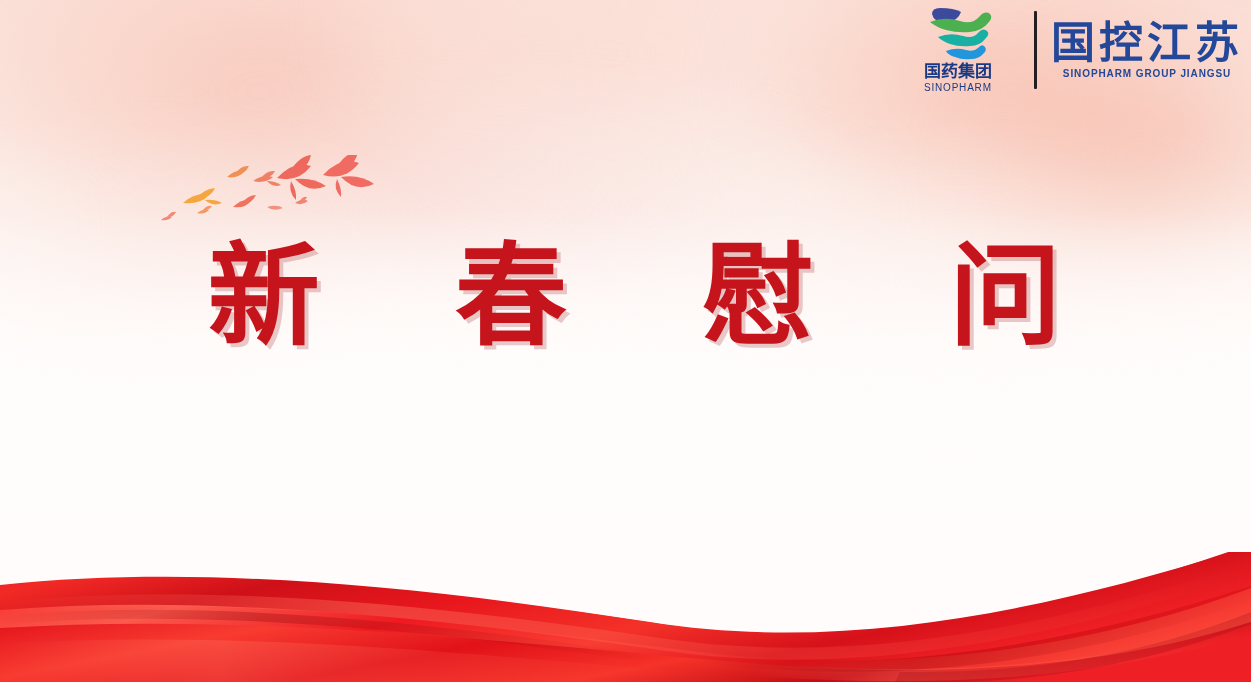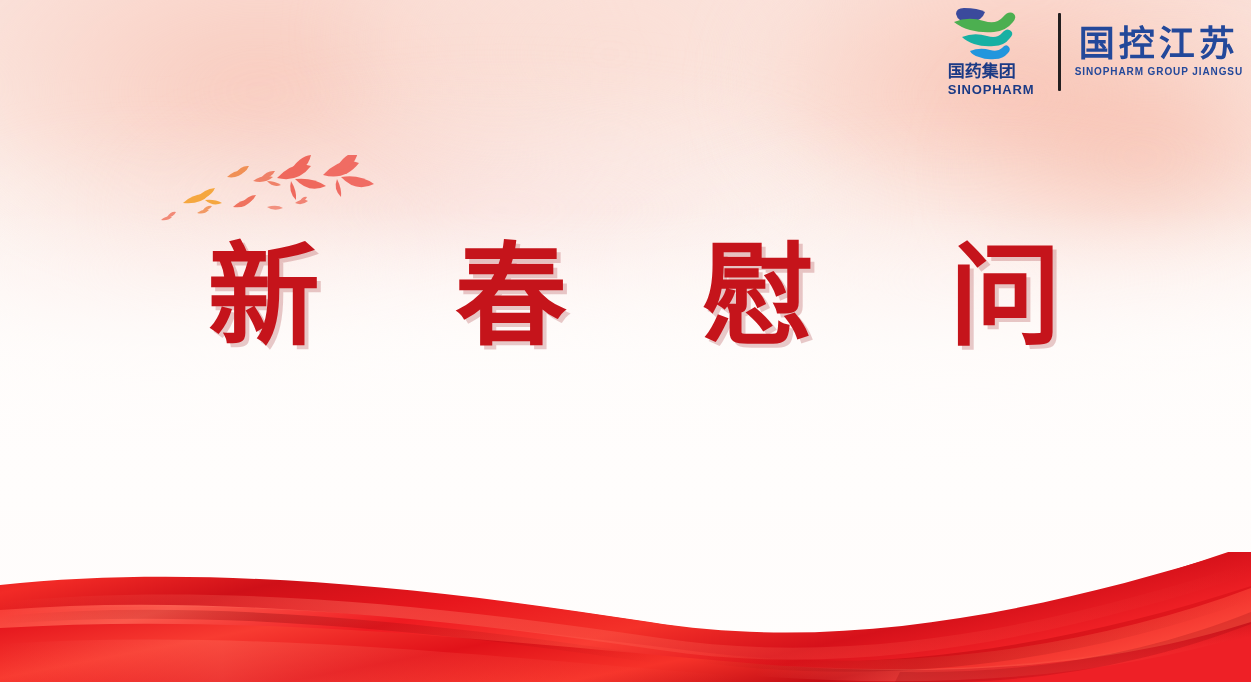--- a/index.html
+++ b/index.html
@@ -104,42 +104,42 @@
   .brand-mark-cn {
     margin-top: 1px;
     font-size: 17px;
     font-weight: 700;
     letter-spacing: 0px;
     color: #1b3a85;
     line-height: 1.1;
     white-space: nowrap;
   }
   .brand-mark-en {
-    font-size: 13px;
-    font-weight: 700;
+    font-size: 10px;
+    font-weight: 400;
     letter-spacing: 0.8px;
     color: #1b3a85;
     line-height: 1.25;
     white-space: nowrap;
   }
   .brand-divider {
     width: 3px;
     height: 78px;
     background: #231f20;
     margin: 0 14px 0 4px;
     border-radius: 1px;
   }
   .brand-name {
     display: flex;
     flex-direction: column;
     align-items: center;
     padding-bottom: 2px;
   }
   .brand-name-cn {
-    font-size: 36px;
+    font-size: 44px;
     font-weight: 700;
     letter-spacing: 4px;
     color: #23489a;
     line-height: 1.12;
     white-space: nowrap;
   }
   .brand-name-en {
     margin-top: 1px;
     font-size: 10px;
     font-weight: 700;

